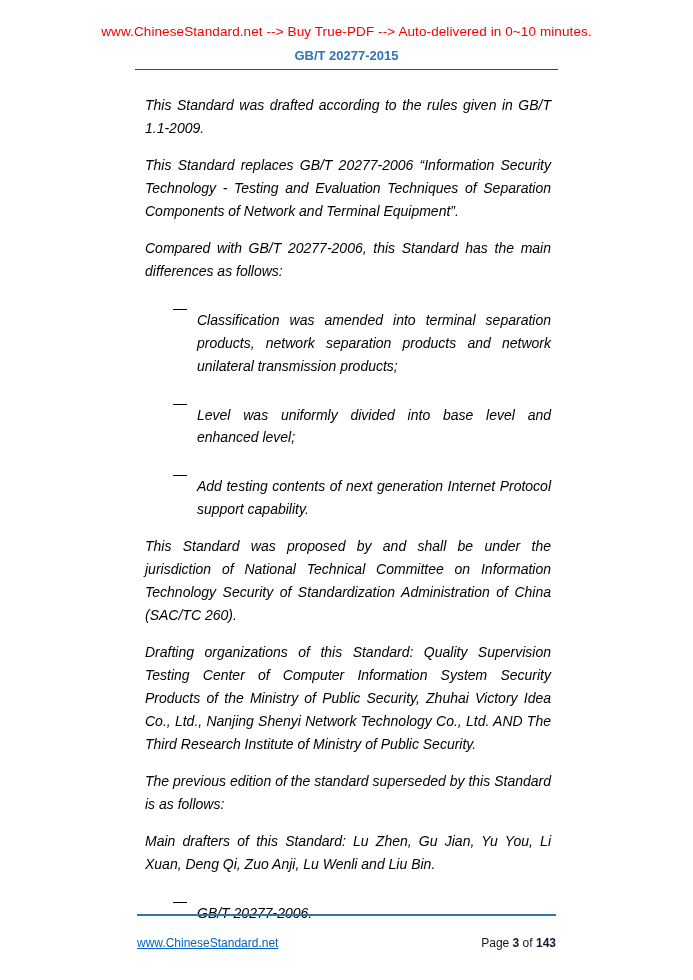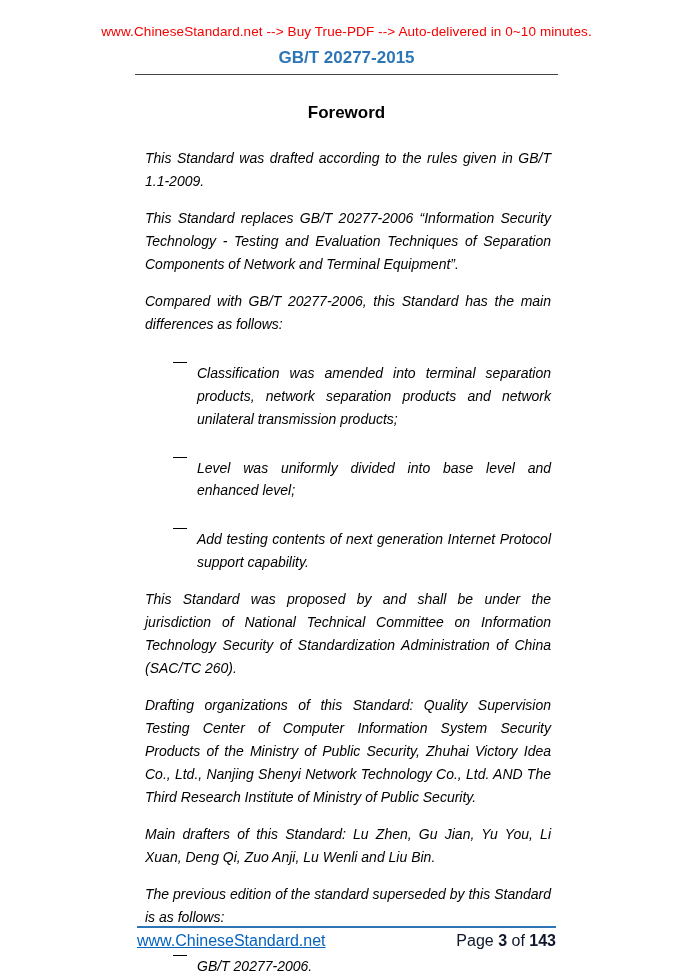--- a/index.html
+++ b/index.html
@@ -16,21 +16,21 @@
     padding-top:24px;
     text-align:center;
     color:#f50000;
     font-size:13.5px;
     letter-spacing:0.1px;
   }
   .docnum {
     margin-top:9px;
     text-align:center;
     color:#2e75b6;
-    font-size:17px;
+    font-size:13px;
     font-weight:bold;
   }
   .header-rule {
     border:none;
     border-top:1px solid #444444;
     margin:6px 95px 0 95px;
   }
   .title {
     margin:28px 0 0 0;
     text-align:center;
@@ -57,46 +57,45 @@
   }
   .bullet .bullet-text {
     flex:1;
     text-align:justify;
     margin-top:12px;
   }
   .footer {
     position:absolute;
     left:97px; right:97px; bottom:30px;
     border-top:2px solid #2e75b6;
-    padding-top:4px;
+    padding-top:20px;
     display:flex;
     justify-content:space-between;
     align-items:baseline;
-    font-size:16px;
+    font-size:12px;
   }
   .footer-link {
     color:#0563c1;
     text-decoration:underline;
     cursor:pointer;
   }
   .page-info { color:#0f172a; }
   .page-info b { font-weight:bold; }
 </style>
 </head>
 <body>
 
 <div class="page">
 
   <div>
     <div class="promo">www.ChineseStandard.net --&gt; Buy True-PDF --&gt; Auto-delivered in 0~10 minutes.</div>
     <div class="docnum">GB/T 20277-2015</div>
     <hr class="header-rule">
   </div>
 
-  <h1 class="title">Foreword</h1>
 
   <div class="content">
     <p>This Standard was drafted according to the rules given in GB/T 1.1-2009.</p>
     <p>This Standard replaces GB/T 20277-2006 “Information Security Technology - Testing and Evaluation Techniques of Separation Components of Network and Terminal Equipment”.</p>
     <p>Compared with GB/T 20277-2006, this Standard has the main differences as follows:</p>
 
     <div class="bullet">
       <span class="dash">—</span>
       <span class="bullet-text">Classification was amended into terminal separation products, network separation products and network unilateral transmission products;</span>
     </div>
@@ -104,22 +103,22 @@
       <span class="dash">—</span>
       <span class="bullet-text">Level was uniformly divided into base level and enhanced level;</span>
     </div>
     <div class="bullet">
       <span class="dash">—</span>
       <span class="bullet-text">Add testing contents of next generation Internet Protocol support capability.</span>
     </div>
 
     <p>This Standard was proposed by and shall be under the jurisdiction of National Technical Committee on Information Technology Security of Standardization Administration of China (SAC/TC 260).</p>
     <p>Drafting organizations of this Standard: Quality Supervision Testing Center of Computer Information System Security Products of the Ministry of Public Security, Zhuhai Victory Idea Co., Ltd., Nanjing Shenyi Network Technology Co., Ltd. AND The Third Research Institute of Ministry of Public Security.</p>
+    <p>The previous edition of the standard superseded by this Standard is as follows:</p>
     <p>Main drafters of this Standard: Lu Zhen, Gu Jian, Yu You, Li Xuan, Deng Qi, Zuo Anji, Lu Wenli and Liu Bin.</p>
-    <p>The previous edition of the standard superseded by this Standard is as follows:</p>
 
     <div class="bullet">
       <span class="dash">—</span>
       <span class="bullet-text">GB/T 20277-2006.</span>
     </div>
   </div>
 
   <div class="footer">
     <a class="footer-link" href="#">www.ChineseStandard.net</a>
     <div class="page-info">

